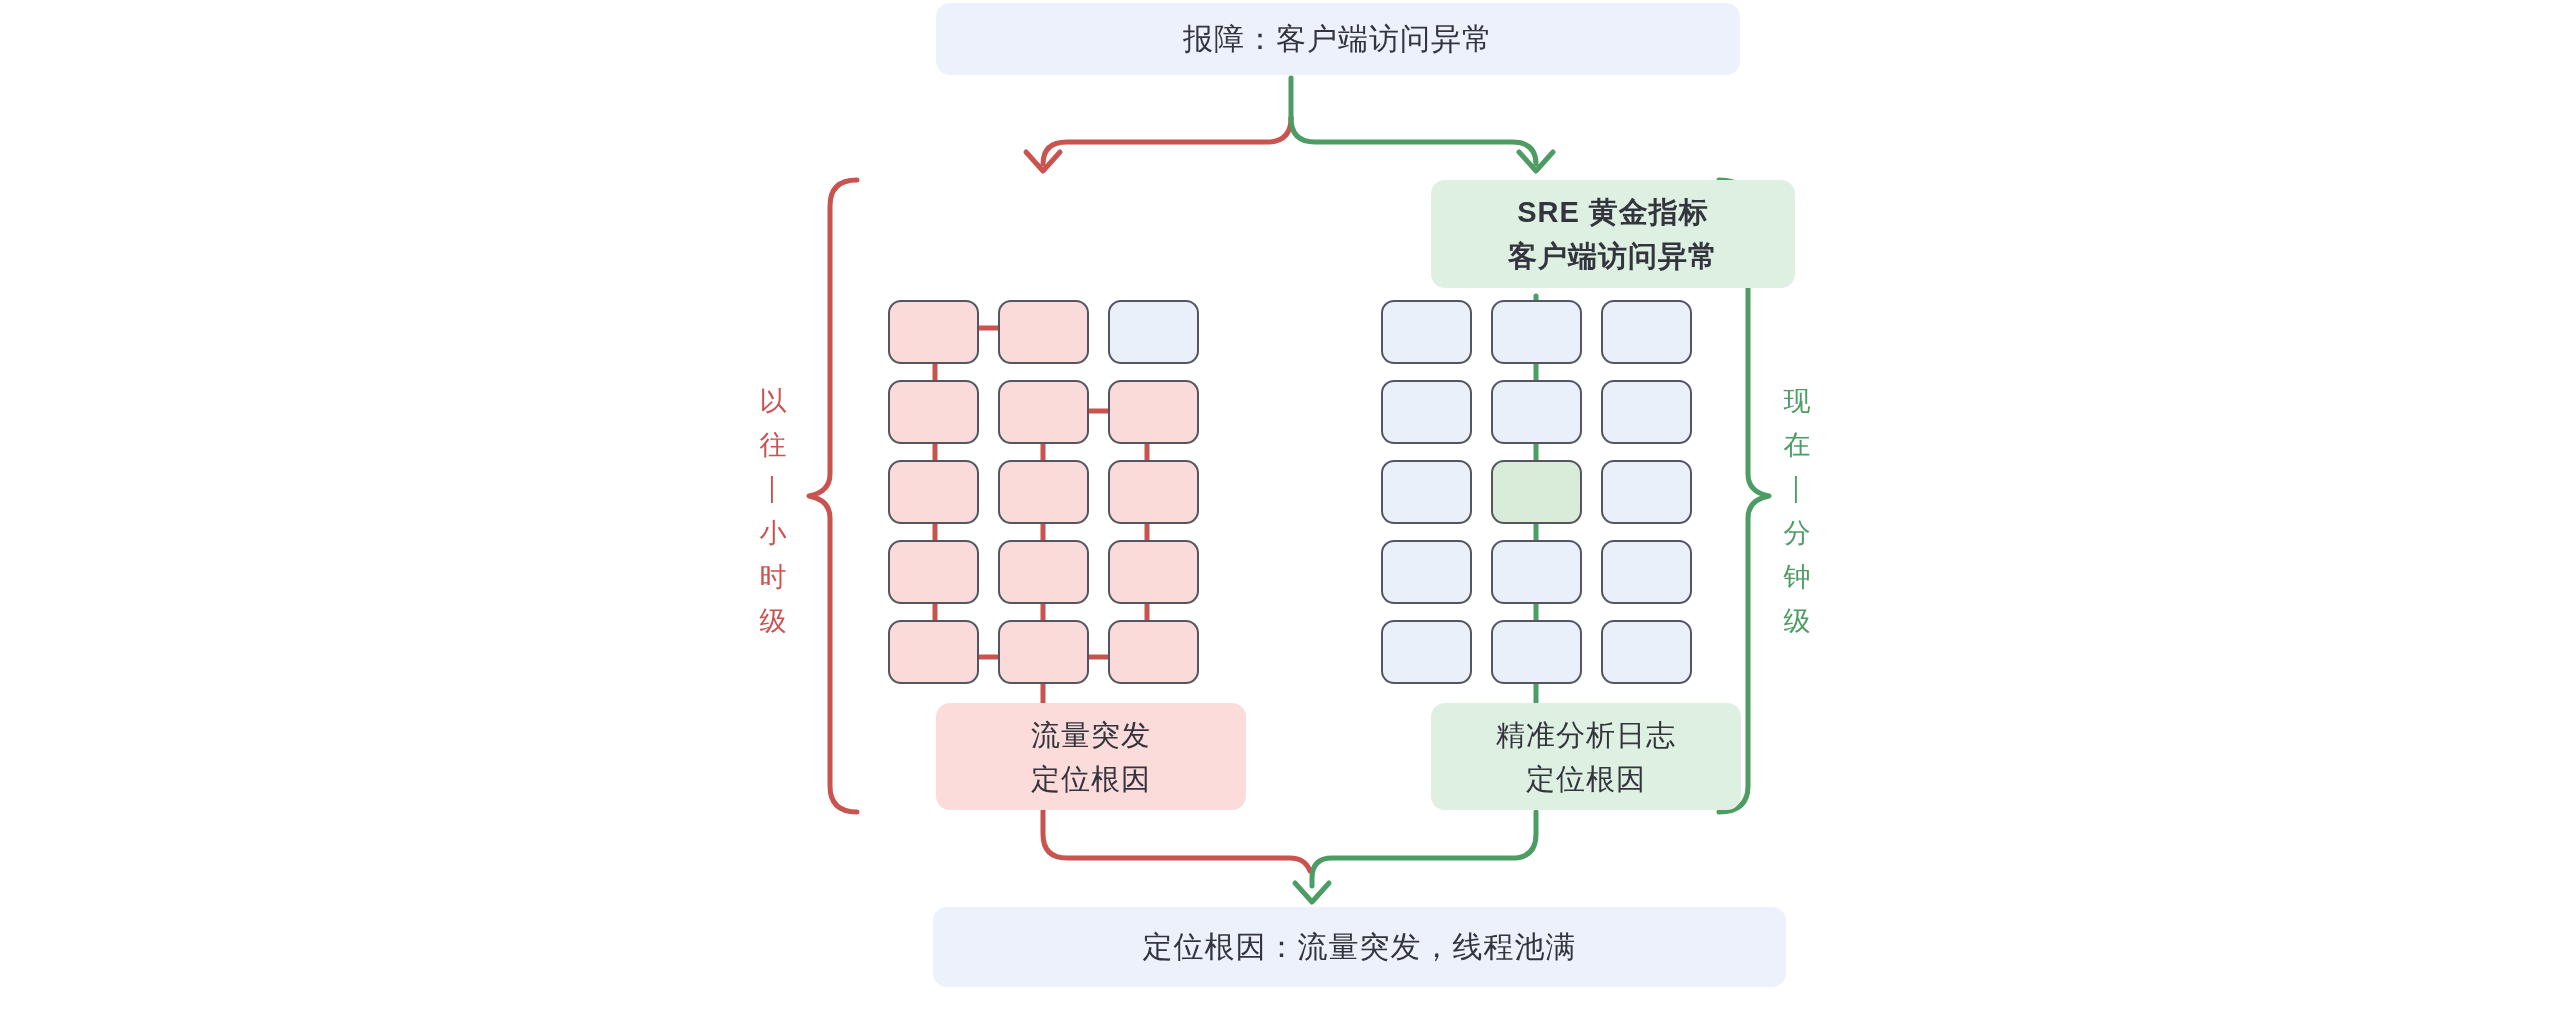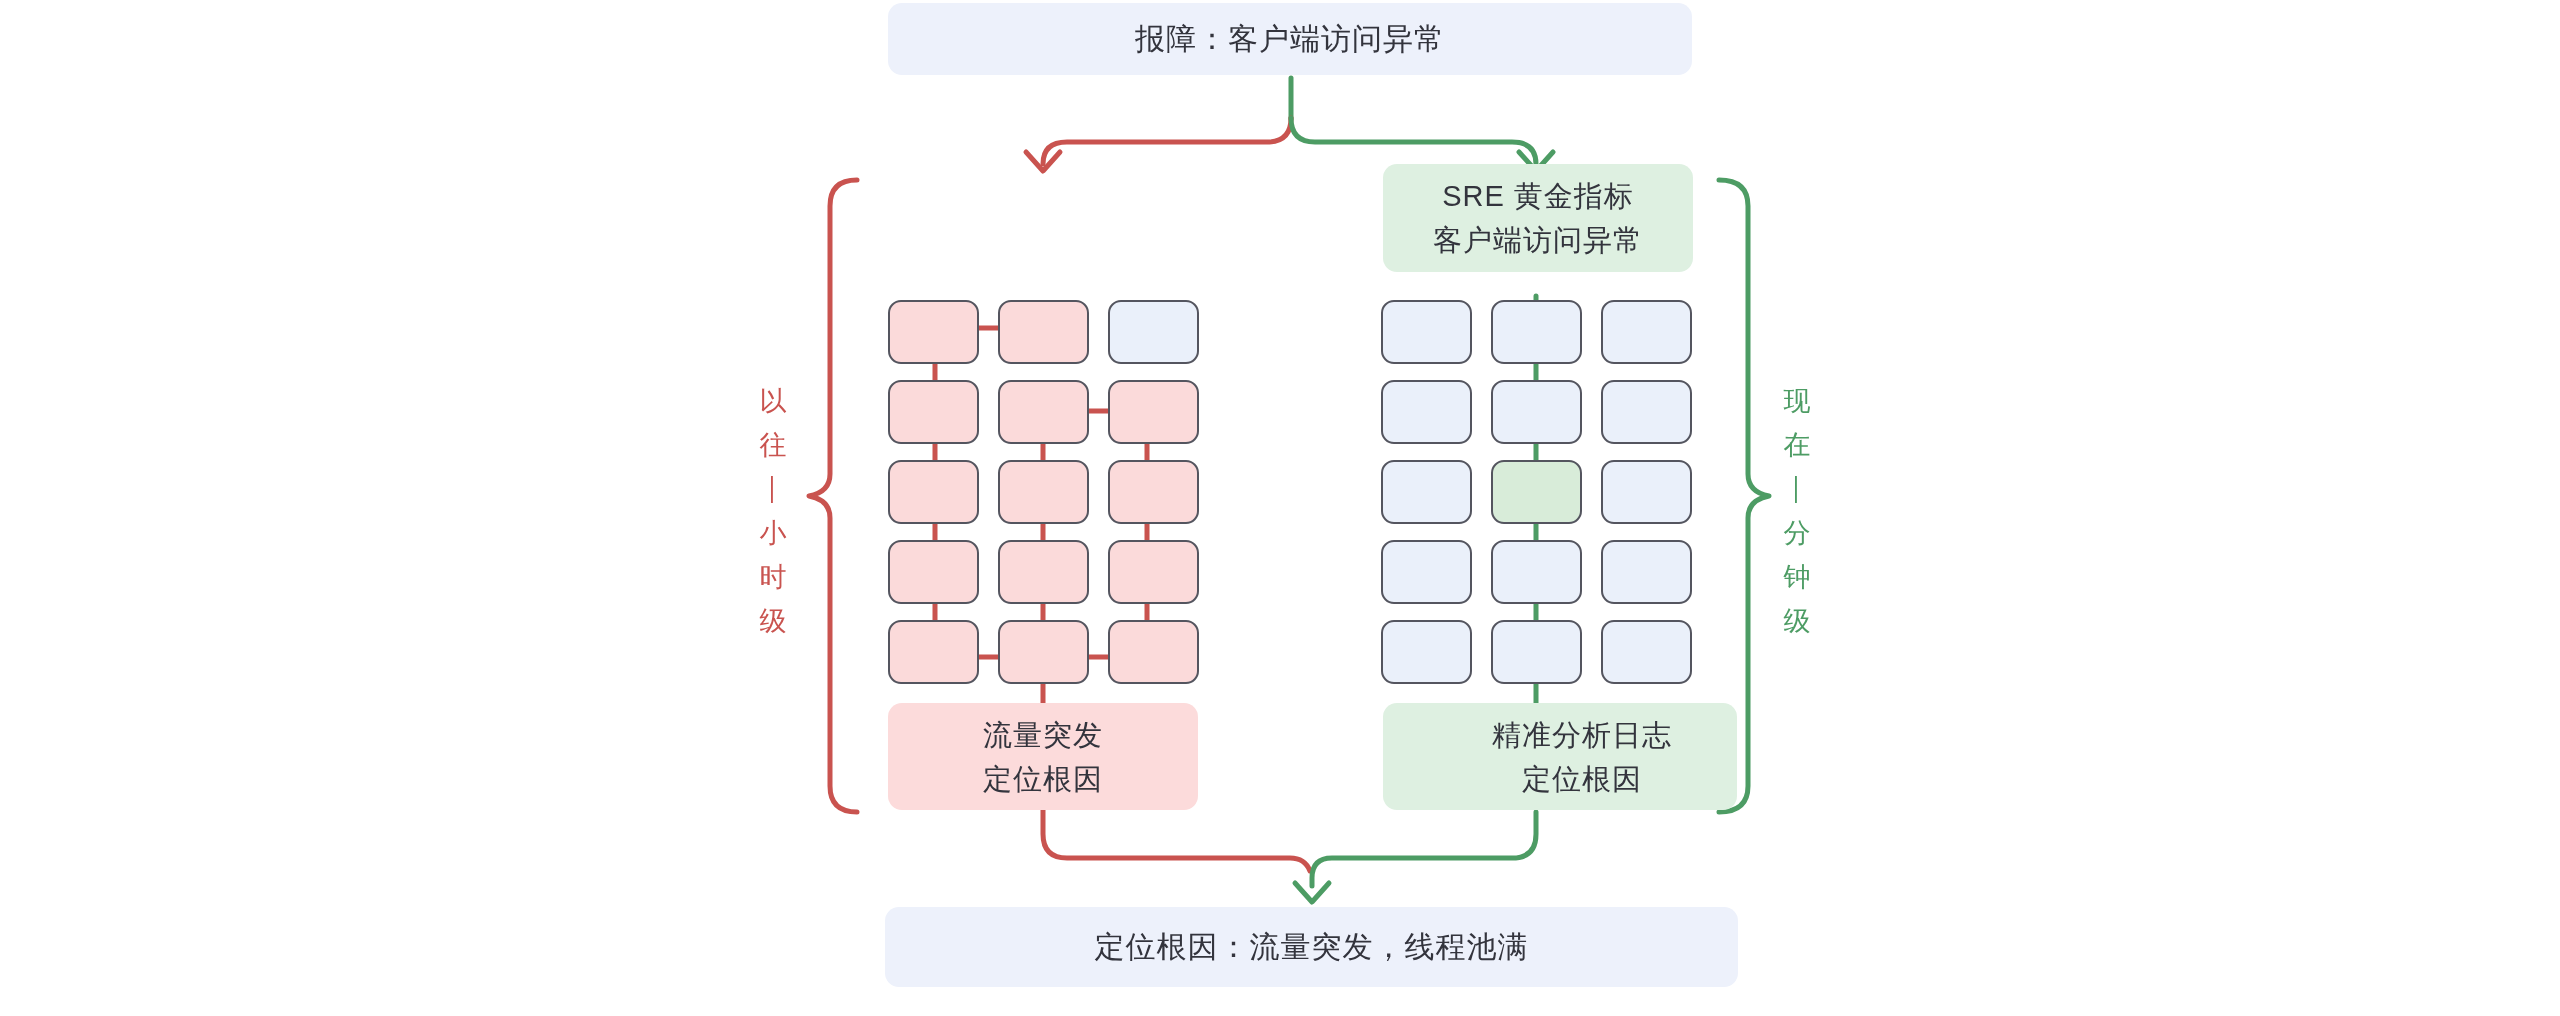--- a/index.html
+++ b/index.html
@@ -14,30 +14,30 @@
     font-family:"Liberation Sans","DejaVu Sans",sans-serif; color:var(--text);
     overflow:hidden;
   }
   #connectors{position:absolute;left:0;top:0;width:2560px;height:1016px;}
   .stroke-red{stroke:var(--red);}
   .stroke-green{stroke:var(--green);}
   .flowline{fill:none;stroke-width:5;stroke-linecap:round;stroke-linejoin:round;}
   .node{
     position:absolute; display:flex; flex-direction:column;
     align-items:center; justify-content:center; text-align:center;
-    border-radius:14px; font-size:29px; line-height:44px; letter-spacing:1px;
+    border-radius:14px; font-size:29px; line-height:44px; letter-spacing:1px;margin-left:48px;
   }
   .node.blue{background:var(--box-blue); font-size:30px;}
   .node.pink{background:var(--box-pink);}
   .node.green{background:var(--box-green);}
   #top-box{left:888px;top:3px;width:804px;height:72px;}
   #left-step1{left:888px;top:177px;width:310px;height:103px;}
-  #right-step1{left:1383px;top:164px;width:310px;height:108px;}
+  #right-step1{left:1383px;top:180px;width:364px;height:108px;font-weight:bold;}
   #left-step2{left:888px;top:703px;width:310px;height:107px;}
-  #right-step2{left:1383px;top:703px;width:310px;height:107px;padding-left:44px;}
+  #right-step2{left:1383px;top:703px;width:310px;height:107px;}
   #bottom-box{left:885px;top:907px;width:853px;height:80px;}
   .grid{position:absolute;width:311px;height:384px;}
   #left-grid{left:888px;top:300px;}
   #right-grid{left:1381px;top:300px;}
   .grid-cell{
     position:absolute; width:91px; height:64px; box-sizing:border-box;
     border:2.5px solid var(--cell-border); border-radius:13px;
   }
   .vlabel{
     position:absolute; display:flex; flex-direction:column; align-items:center;

